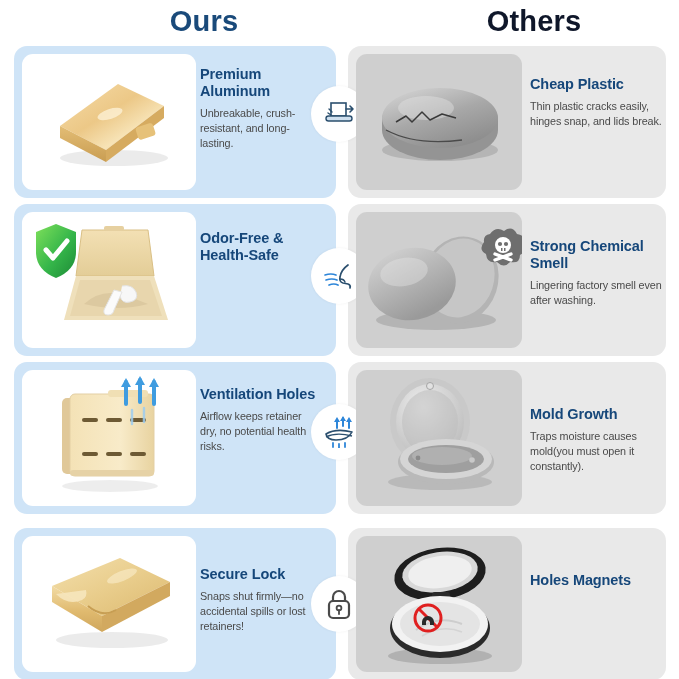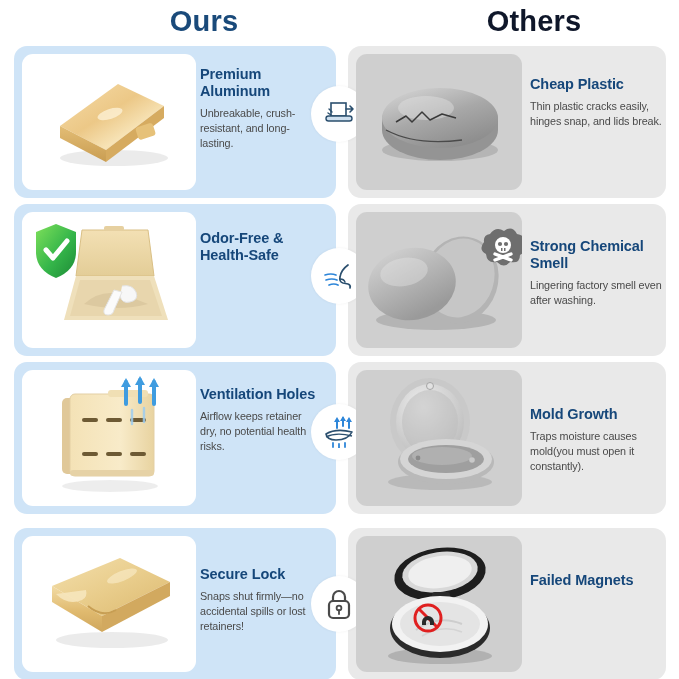--- a/index.html
+++ b/index.html
@@ -374,17 +374,17 @@
         <ellipse cx="84" cy="88" rx="40" ry="22" fill="#e4e4e4"></ellipse>
         <path d="M60 94 q22 -16 46 -6" fill="none" stroke="#cdcdcd" stroke-width="2"></path>
         <path d="M66 100 q20 -12 40 -4" fill="none" stroke="#d4d4d4" stroke-width="1.6"></path>
         <circle cx="72" cy="82" r="13" fill="none" stroke="#e02020" stroke-width="3"></circle>
         <path d="M64 74 L81 91" stroke="#e02020" stroke-width="3" stroke-linecap="round"></path>
         <path d="M66 86 a6 6 0 0 1 12 0 v3 h-4 v-3 a2 2 0 0 0 -4 0 v3 h-4 z" fill="#2a2a2a"></path>
       </svg>
     </div>
 
     <div class="txt txt-others">
-      <h3>Failed Magnets</h3>
+      <h3>Holes Magnets</h3>
     </div>
   </div>
 
 </div>
 
 </body></html>

